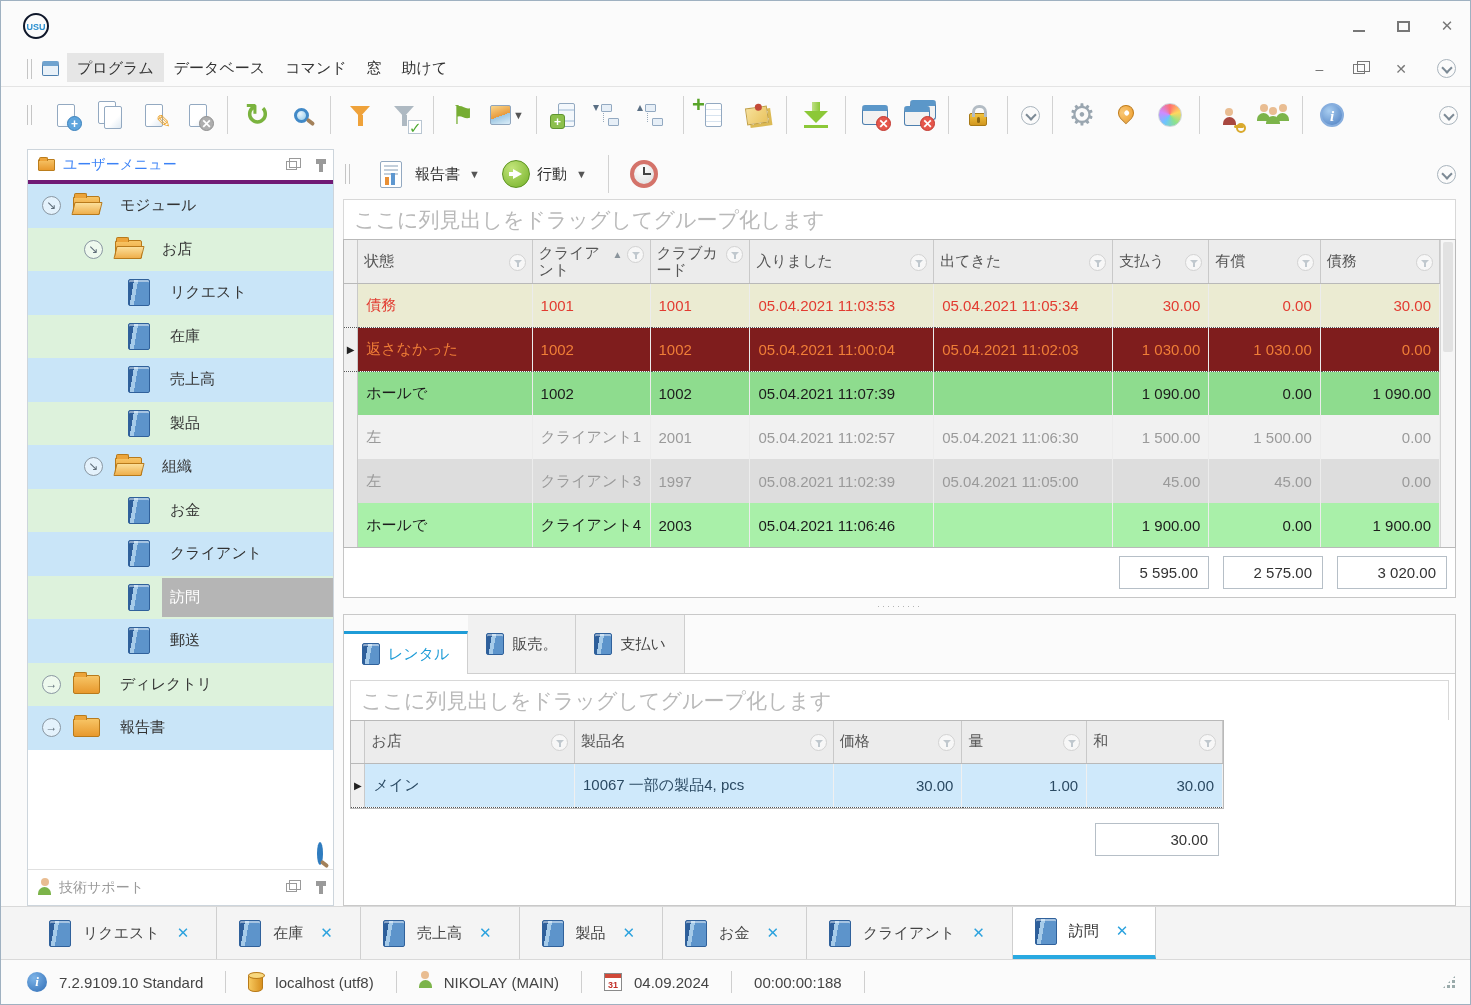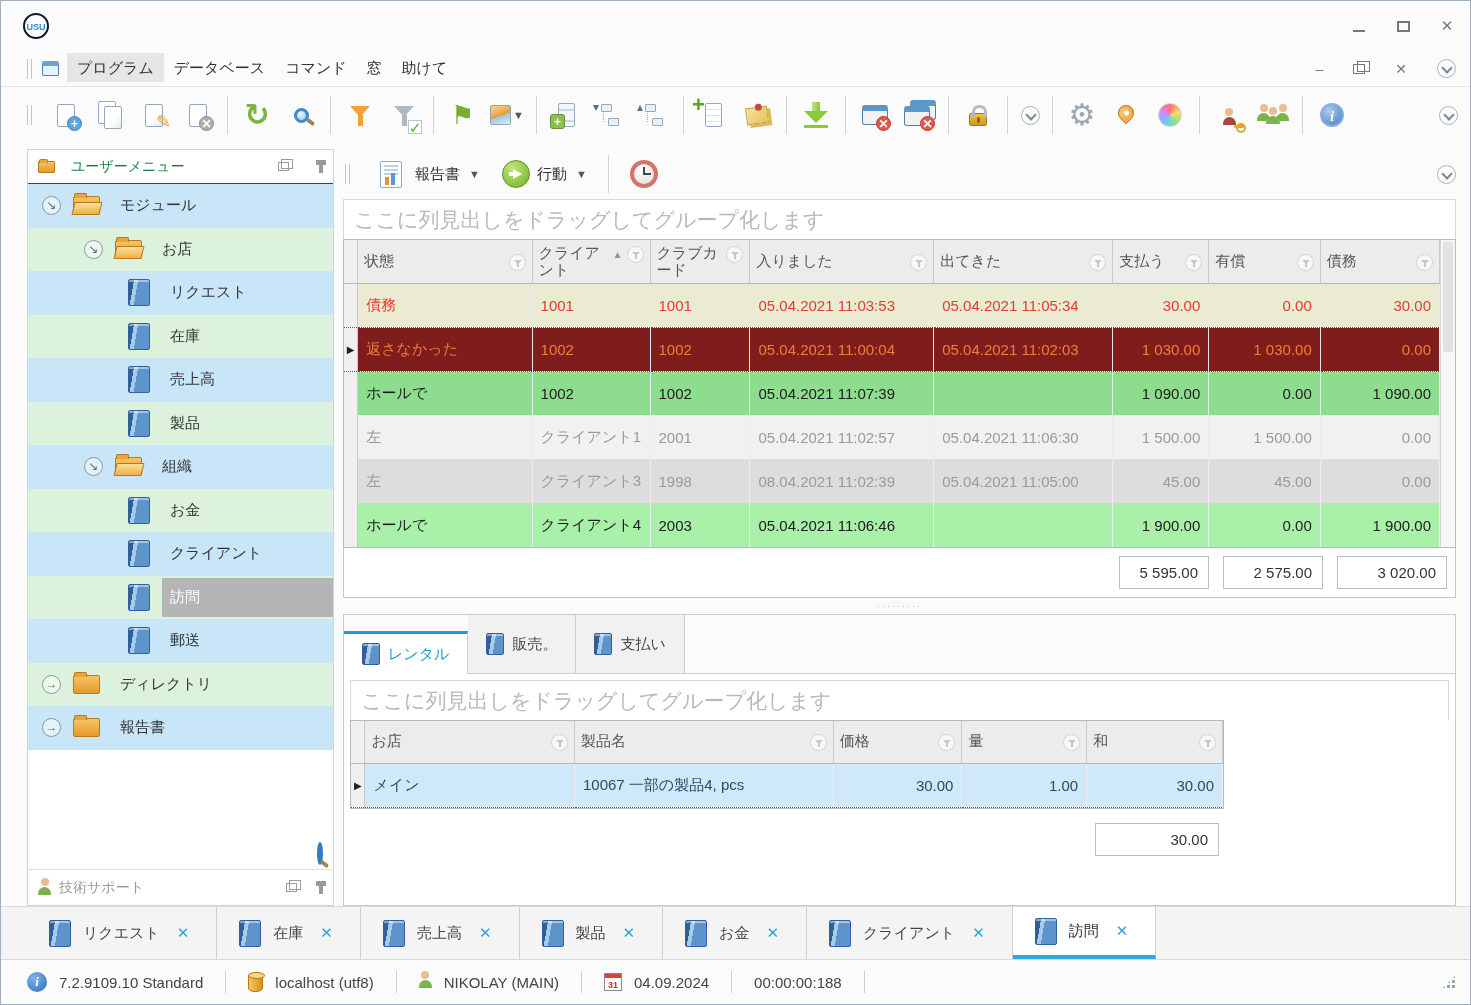--- a/index.html
+++ b/index.html
@@ -100,21 +100,21 @@
   .act{position:relative;width:28px;height:28px;border-radius:50%;background:radial-gradient(circle at 35% 28%,#c2e57a,#74b028);border:1px solid #5d9420;}
   .act::after{content:"";position:absolute;left:10px;top:8px;border-left:9px solid #fff;border-top:5px solid transparent;border-bottom:5px solid transparent;}
   .act::before{content:"";position:absolute;left:6px;top:11px;width:6px;height:4px;background:#fff;}
   .clk{position:relative;width:28px;height:28px;border-radius:50%;border:4px solid #d4736a;background:radial-gradient(circle at 38% 30%,#ffffff,#dcdcdc);}
   .clk::before{content:"";position:absolute;left:9px;top:3px;width:2px;height:8px;background:#444;}
   .clk::after{content:"";position:absolute;left:10px;top:9px;width:7px;height:2px;background:#444;}
 
   
   .body{flex:1;display:flex;padding:6px 14px 0 26px;gap:9px;min-height:0;}
   .sidebar{width:307px;display:flex;flex-direction:column;border:1px solid #cdd5dc;background:#fff;min-height:0;}
-  .side-head{height:34px;display:flex;align-items:center;padding:0 10px;color:#15803d;font-size:14px;gap:16px;border-bottom:1px solid #701a75;flex:0 0 auto;}
+  .side-head{height:34px;display:flex;align-items:center;padding:0 10px;color:#3b82f6;font-size:14px;gap:8px;border-bottom:4px solid #701a75;flex:0 0 auto;}
   .fold-sm{position:relative;width:17px;height:12px;background:linear-gradient(#f6c265,#e89a2e);border:1px solid #bb7d1c;border-radius:1px;}
   .fold-sm::before{content:"";position:absolute;top:-3px;left:0;width:7px;height:3px;background:#eda43a;border:1px solid #bb7d1c;border-bottom:none;border-radius:2px 2px 0 0;}
   .side-head .sp{flex:1;}
   .tree{flex:1;overflow:hidden;position:relative;}
   .tnode{height:43.5px;display:flex;align-items:center;font-size:15px;color:#333;position:relative;}
   .tnode.alt-b{background:#c9e5f8;}
   .tnode.alt-g{background:#ddf2dc;}
   .expc{width:19px;height:19px;border-radius:50%;border:1px solid #8a97a2;color:#5f6d79;font-size:12px;line-height:17px;text-align:center;background:rgba(255,255,255,.5);flex:0 0 auto;}
   .folder{position:relative;width:27px;height:19px;background:linear-gradient(#f7c566,#e8992d);border:1px solid #b87a1b;border-radius:2px;flex:0 0 auto;}
   .folder::before{content:"";position:absolute;top:-4px;left:0;width:11px;height:4px;background:#eca43a;border:1px solid #b87a1b;border-bottom:none;border-radius:2px 2px 0 0;}
@@ -637,22 +637,22 @@
                 <td class="">05.04.2021 11:02:57</td>
                 <td class="">05.04.2021 11:06:30</td>
                 <td class="num">1 500.00</td>
                 <td class="num">1 500.00</td>
                 <td class="num">0.00</td>
               </tr>
               <tr class="r-left2">
                 <td class="mk"></td>
                 <td class="">左</td>
                 <td class="">クライアント3</td>
-                <td class="">1998</td>
-                <td class="">08.04.2021 11:02:39</td>
+                <td class="">1997</td>
+                <td class="">05.08.2021 11:02:39</td>
                 <td class="">05.04.2021 11:05:00</td>
                 <td class="num">45.00</td>
                 <td class="num">45.00</td>
                 <td class="num">0.00</td>
               </tr>
               <tr class="r-hall2">
                 <td class="mk"></td>
                 <td class="">ホールで</td>
                 <td class="">クライアント4</td>
                 <td class="">2003</td>

